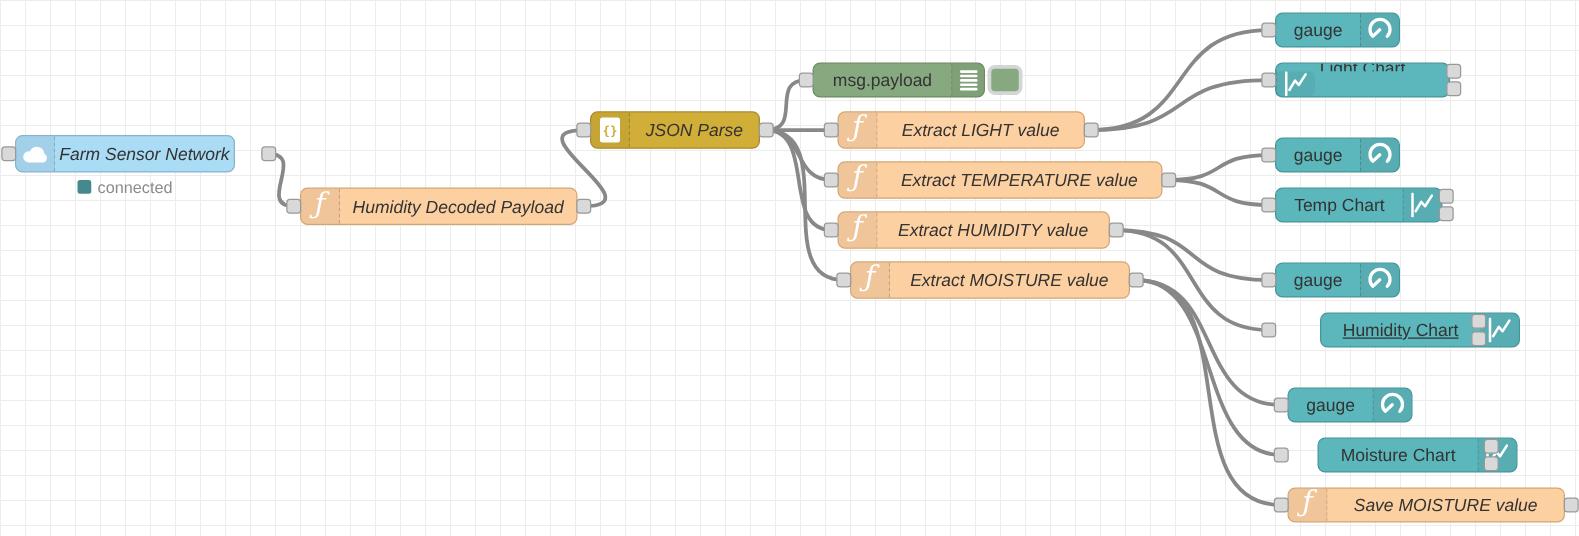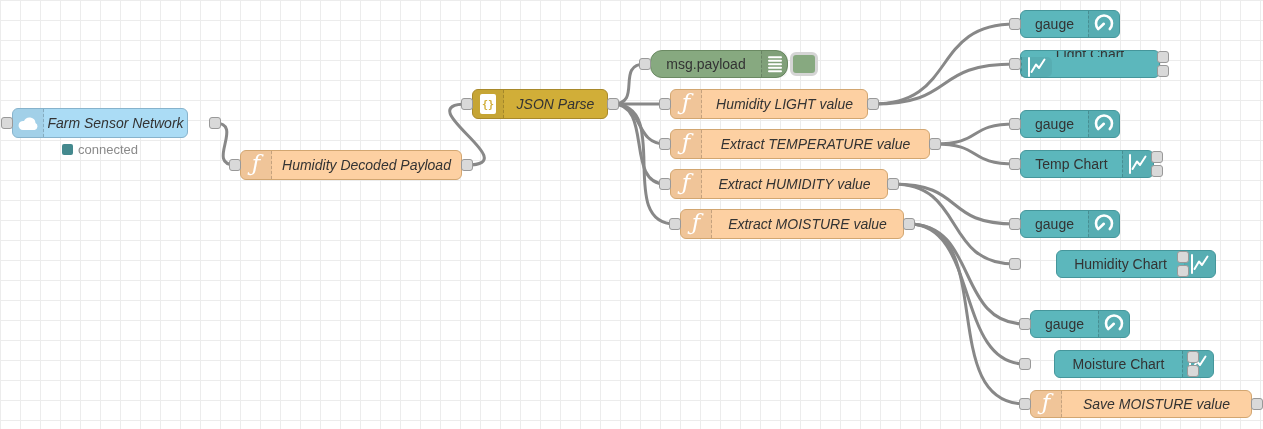--- a/index.html
+++ b/index.html
@@ -102,39 +102,39 @@
       <span class="icon left">
         <svg width="18" height="22" viewBox="0 0 18 22">
           <rect x="1" y="1" width="16" height="20" rx="2" fill="#fff"></rect>
           <text x="9" y="15" font-size="10" font-weight="bold" text-anchor="middle" fill="#d1ae38" font-family="DejaVu Sans Mono, monospace">{}</text>
         </svg>
       </span>
       <span class="label">JSON Parse</span>
     </div>
     <div class="port" style="left: 461px; top: 98px; background: rgb(217, 217, 217); border-color: rgb(153, 153, 153);"></div>
     <div class="port" style="left: 607px; top: 98px; background: rgb(217, 217, 217); border-color: rgb(153, 153, 153);"></div>
-    <div class="node" style="left: 650px; top: 50px; width: 138px; height: 28px; background: rgb(135, 169, 128); border-color: rgb(107, 138, 99); border-radius: 12px;">
+    <div class="node" style="left: 650px; top: 50px; width: 138px; height: 28px; background: rgb(135, 169, 128); border-color: rgb(107, 138, 99);">
       <span class="label">msg.payload</span>
       <span class="icon right narrow">
         <svg width="16" height="19" viewBox="0 0 16 19">
           <rect x="1" y="1.2" width="14" height="2.1" rx="1" fill="#fff"></rect>
           <rect x="1" y="4.7" width="14" height="2.1" rx="1" fill="#fff"></rect>
           <rect x="1" y="8.2" width="14" height="2.1" rx="1" fill="#fff"></rect>
           <rect x="1" y="11.7" width="14" height="2.1" rx="1" fill="#fff"></rect>
           <rect x="1" y="15.2" width="14" height="2.1" rx="1" fill="#fff"></rect>
         </svg>
       </span>
     </div>
     <div class="port" style="left: 639px; top: 58px; background: rgb(217, 217, 217); border-color: rgb(153, 153, 153);"></div>
     <div class="debug-btn" style="left: 790px; top: 52px; width: 28px; height: 24px; background: rgb(135, 169, 128);"></div>
     <div class="node italic" style="left: 670px; top: 89px; width: 198px; height: 30px; background: rgb(253, 208, 162); border-color: rgb(210, 166, 113);">
       <span class="icon left">
         <span class="fglyph">ƒ</span>
       </span>
-      <span class="label">Humidity LIGHT value</span>
+      <span class="label">Extract LIGHT value</span>
     </div>
     <div class="port" style="left: 659px; top: 98px; background: rgb(217, 217, 217); border-color: rgb(153, 153, 153);"></div>
     <div class="port" style="left: 867px; top: 98px; background: rgb(217, 217, 217); border-color: rgb(153, 153, 153);"></div>
     <div class="node italic" style="left: 670px; top: 129px; width: 260px; height: 30px; background: rgb(253, 208, 162); border-color: rgb(210, 166, 113);">
       <span class="icon left">
         <span class="fglyph">ƒ</span>
       </span>
       <span class="label">Extract TEMPERATURE value</span>
     </div>
     <div class="port" style="left: 659px; top: 138px; background: rgb(217, 217, 217); border-color: rgb(153, 153, 153);"></div>
@@ -202,21 +202,21 @@
     <div class="node" style="left: 1020px; top: 210px; width: 100px; height: 28px; background: rgb(92, 183, 188); border-color: rgb(69, 150, 155);">
       <span class="label">gauge</span>
       <span class="icon right">
         <svg width="22" height="22" viewBox="0 0 22 22">
           <path d="M5.2 16 A8 8 0 1 1 16.8 16" fill="none" stroke="#fff" stroke-width="2.6" stroke-linecap="round"></path>
           <path d="M10.8 10.8 L6.3 15.1" stroke="#fff" stroke-width="2.6" stroke-linecap="round"></path>
         </svg>
       </span>
     </div>
     <div class="port" style="left: 1009px; top: 218px; background: rgb(217, 217, 217); border-color: rgb(153, 153, 153);"></div>
-    <div class="node" style="left: 1056px; top: 250px; width: 160px; height: 28px; background: rgb(92, 183, 188); border-color: rgb(69, 150, 155);">
+    <div class="node" style="left: 1056px; top: 250px; width: 160px; height: 28px; background: rgb(92, 183, 188); border-color: rgb(69, 150, 155); text-decoration: underline;">
       <span class="label">Humidity Chart</span>
       <span class="icon right">
         <svg width="22" height="20" viewBox="0 0 22 20">
           <path d="M3 1 V19" stroke="#fff" stroke-width="2" stroke-linecap="round"></path>
           <path d="M5.5 15 L10 7.5 L13 11 L18.5 2.5" fill="none" stroke="#fff" stroke-width="2" stroke-linecap="round" stroke-linejoin="round"></path>
         </svg>
       </span>
     </div>
     <div class="port" style="left: 1009px; top: 258px; background: rgb(217, 217, 217); border-color: rgb(153, 153, 153);"></div>
     <div class="port" style="left: 1177px; top: 251px; background: rgb(217, 217, 217); border-color: rgb(153, 153, 153);"></div>

